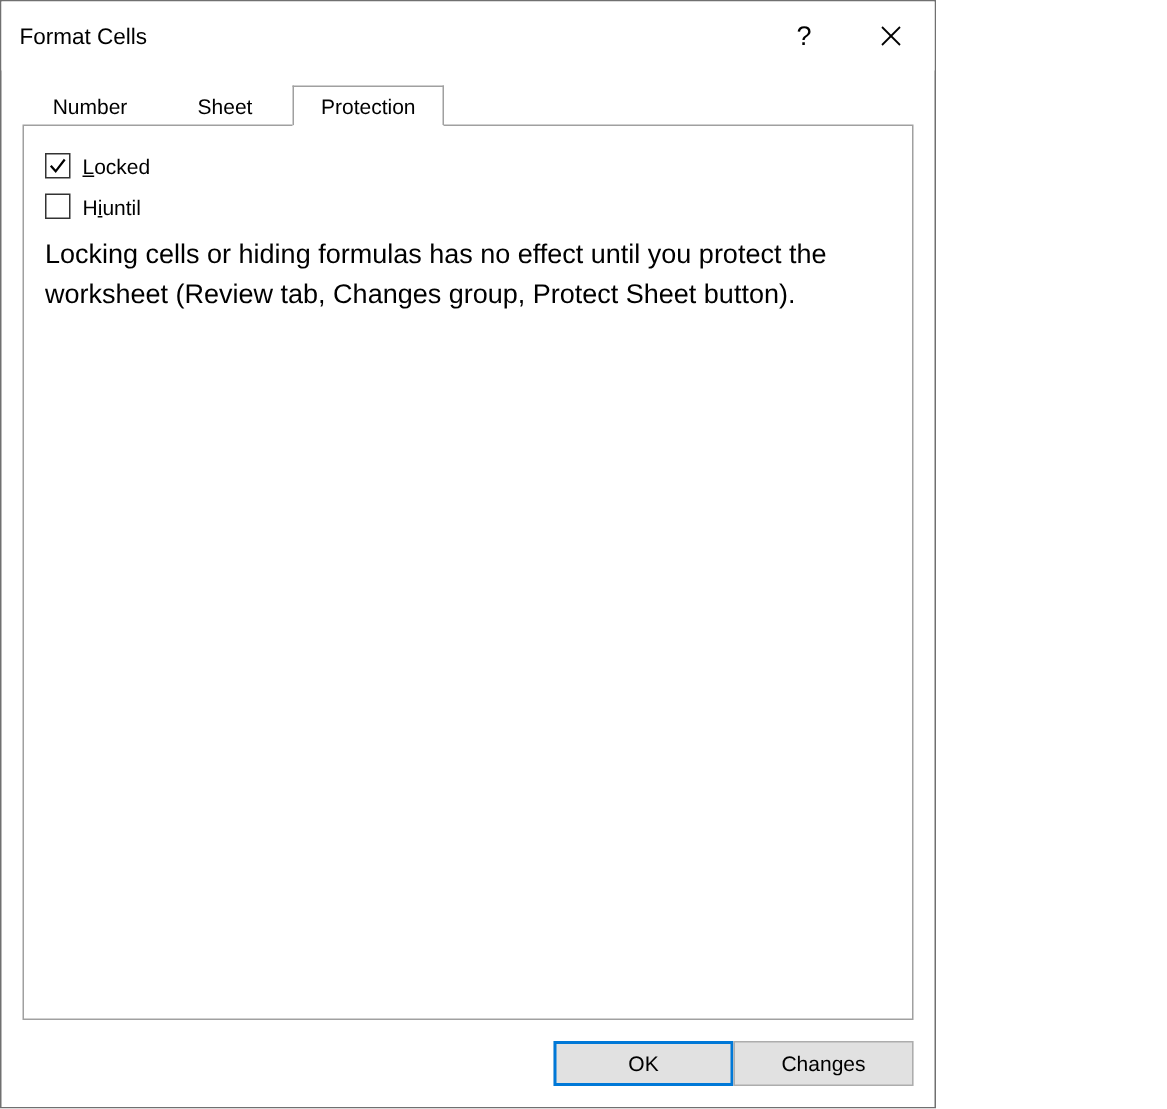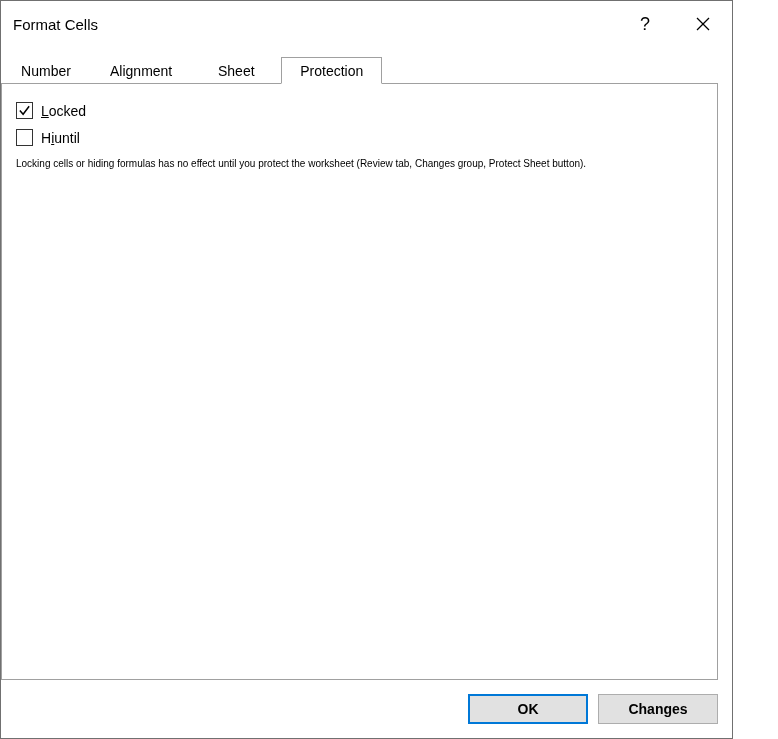--- a/index.html
+++ b/index.html
@@ -8,21 +8,21 @@
     }
     body {
       margin: 0;
       padding: 0;
       background: #fff;
       width: 778px;
       height: 739px;
       overflow: hidden;
     }
     .dialog {
-      width: 733px;
+      width: 624px;
       height: 739px;
       border: 1px solid #707070;
       background: #fff;
       display: flex;
       flex-direction: column;
     }
     .titlebar {
       height: 46px;
       display: flex;
       align-items: center;
@@ -51,21 +51,21 @@
     }
     .titlebar-btn.help {
       font-size: 18px;
     }
     .titlebar-btn.close svg {
       width: 14px;
       height: 14px;
     }
     .content-area {
       flex: 1;
-      padding: 10px 14px 0 0;
+      padding: 10px 14px 0 14px;
       display: flex;
       flex-direction: column;
     }
     .tabs-row {
       display: flex;
       position: relative;
       height: 27px;
     }
     .tab {
       height: 27px;
@@ -120,31 +120,30 @@
       height: 13px;
     }
     .checkbox-label {
       font-size: 14px;
       color: #000;
     }
     .checkbox-label .underline {
       text-decoration: underline;
     }
     .info-text {
-      font-size: 10px;
+      font-size: 18px;
       color: #000;
       line-height: 1.5;
       margin-top: 6px;
     }
     .button-row {
       display: flex;
       justify-content: flex-end;
-      gap: 10px;
+      gap: 0;
       padding: 14px 14px 14px 0;
-      font-weight: bold;
     }
     .dlg-button {
       width: 120px;
       height: 30px;
       font-size: 14px;
       color: #000;
       background: #e1e1e1;
       border: 1px solid #adadad;
       display: flex;
       align-items: center;
@@ -172,23 +171,20 @@
           <line x1="13" y1="1" x2="1" y2="13"></line>
         </svg>
       </div>
     </div>
   </div>
 
   <div class="content-area">
     <div class="tabs-row">
       <div class="tab">
         <span>Number</span>
-      </div>
-      <div class="tab">
-        <span>Alignment</span>
       </div>
       <div class="tab">
         <span>Sheet</span>
       </div>
       <div class="tab active">
         <span>Protection</span>
       </div>
     </div>
 
     <div class="tab-panel">

